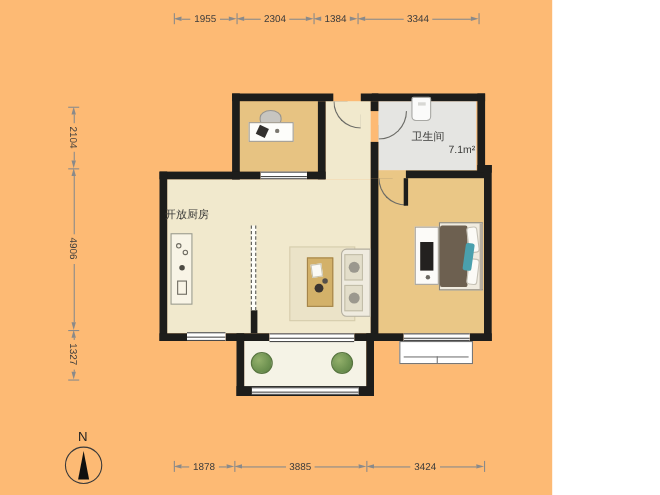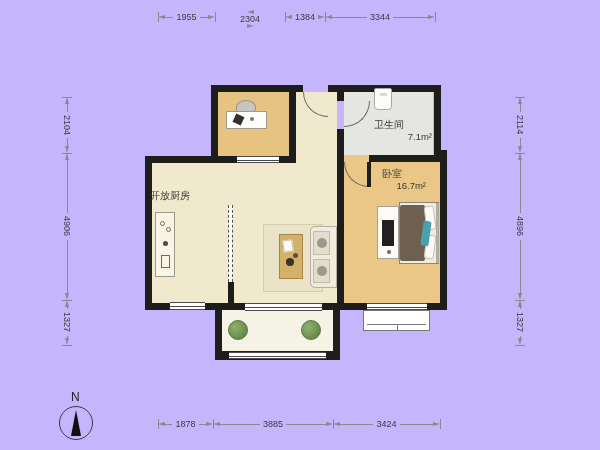--- a/index.html
+++ b/index.html
@@ -1,17 +1,17 @@
 <!DOCTYPE html>
 <html><head>
 <meta charset="utf-8">
 <style>
   * { margin:0; padding:0; box-sizing:border-box; }
   body { font-family:"Liberation Sans","DejaVu Sans",sans-serif; background:#fff; }
-  .canvas { position:relative; width:600px; height:450px; background:#c4b5fd; overflow:hidden; }
+  .canvas { position:relative; width:502px; height:450px; background:#fdba74; overflow:hidden; }
 
   
   .floor { position:absolute; z-index:1; }
 
   
   .wall { position:absolute; background:#1d1d1b; z-index:3; }
 
   
   .win { position:absolute; background:#fff; border-top:1px solid #4a4a4a; border-bottom:1px solid #4a4a4a; z-index:4; }
   .win::after { content:""; position:absolute; left:0; right:0; top:50%; height:1px; background:#4a4a4a; }
@@ -57,21 +57,21 @@
 
 <div class="canvas">
 
   <div class="dim-h" style="left:158px;top:10px;width:57px;">
     <span class="ah-l"></span>
       <span class="dl"></span>
     <span class="dim-label">1955</span>
     <span class="dl"></span>
       <span class="ah-r"></span>
   </div>
-  <div class="dim-h" style="left:215px;top:10px;width:70px;flex-direction:column;">
+  <div class="dim-h" style="left:215px;top:10px;width:70px;">
     <span class="ah-l"></span>
       <span class="dl"></span>
     <span class="dim-label">2304</span>
     <span class="dl"></span>
       <span class="ah-r"></span>
   </div>
   <div class="dim-h" style="left:285px;top:10px;width:40px;">
     <span class="ah-l"></span>
       <span class="dl"></span>
     <span class="dim-label">1384</span>
@@ -265,23 +265,19 @@
   <div class="furn" style="left:228px;top:320px;width:20px;height:20px;border-radius:50%;border:1px solid #57743f;background:radial-gradient(circle at 35% 35%, #93b06b, #6d9150 60%, #5a7d42);"></div>
   <div class="furn" style="left:301px;top:320px;width:20px;height:20px;border-radius:50%;border:1px solid #57743f;background:radial-gradient(circle at 35% 35%, #93b06b, #6d9150 60%, #5a7d42);"></div>
 
   <div class="room-label" style="left:346px;top:118px;width:86px;">
     <span>卫生间</span>
     <span class="area">7.1m²</span>
   </div>
   <div class="room-label" style="left:138px;top:189px;width:64px;">
     <span>开放厨房</span>
   </div>
-  <div class="room-label" style="left:358px;top:167px;width:68px;">
-    <span>卧室</span>
-    <span class="area">16.7m²</span>
-  </div>
 
   <div class="north" style="left:71px;top:390px;">N</div>
   <div class="compass" style="left:59px;top:406px;">
     <div class="needle"></div>
   </div>
 
 </div>
 
 </body></html>

